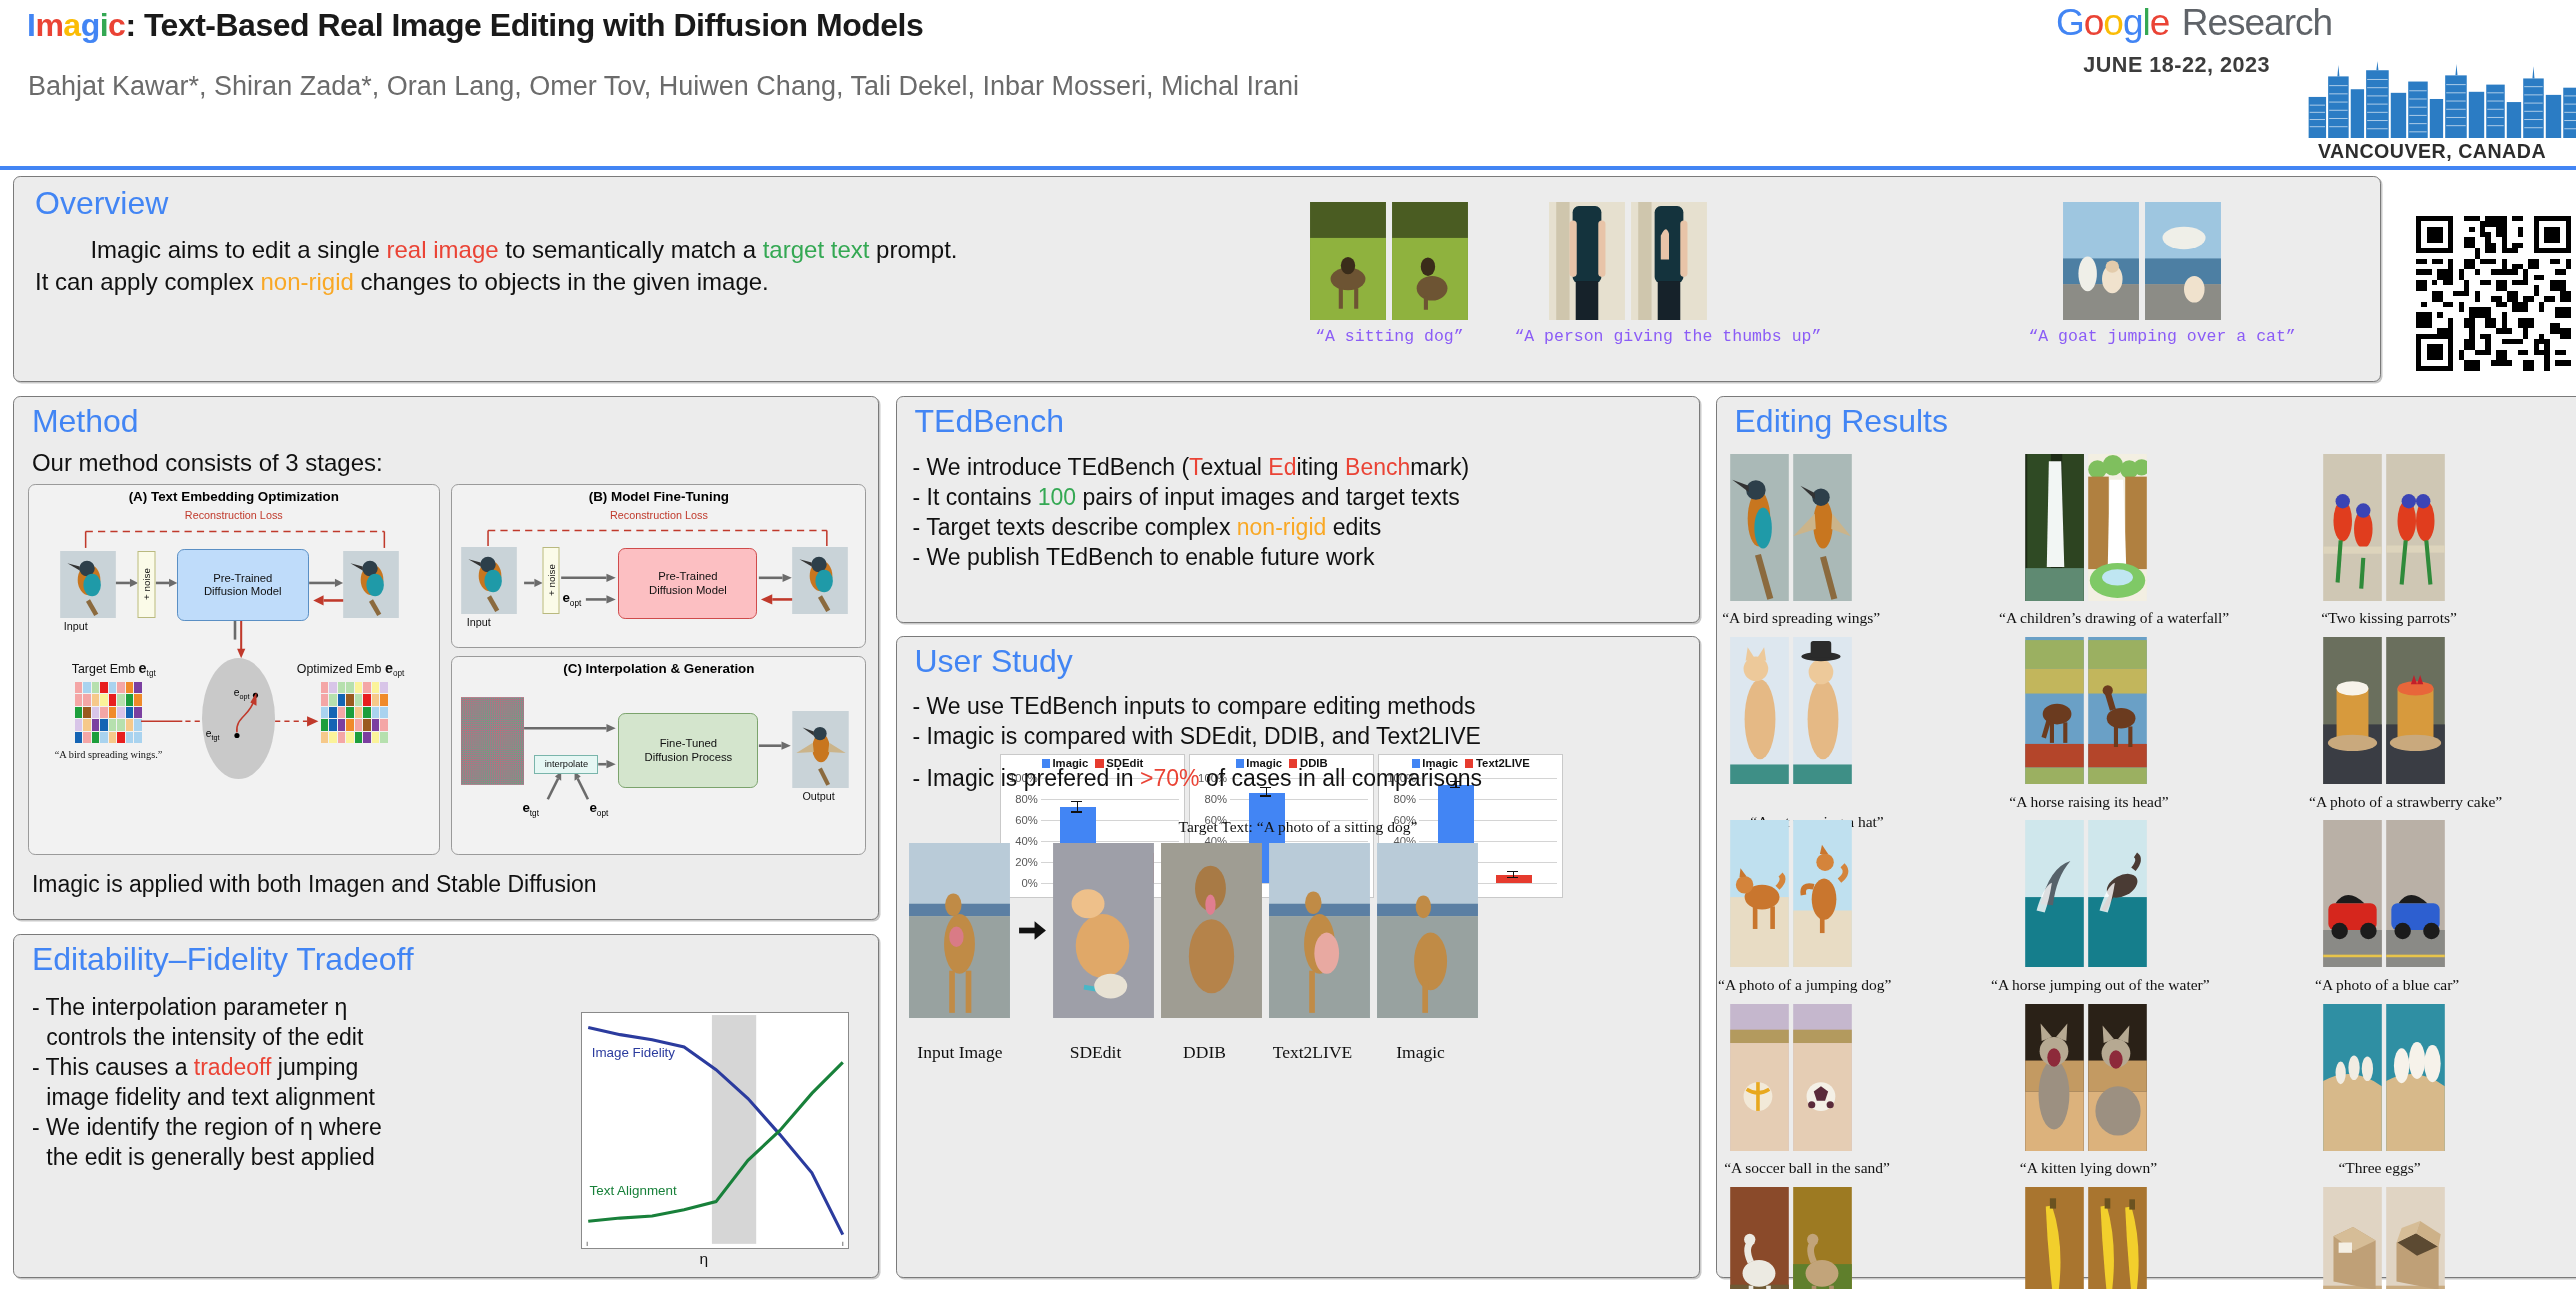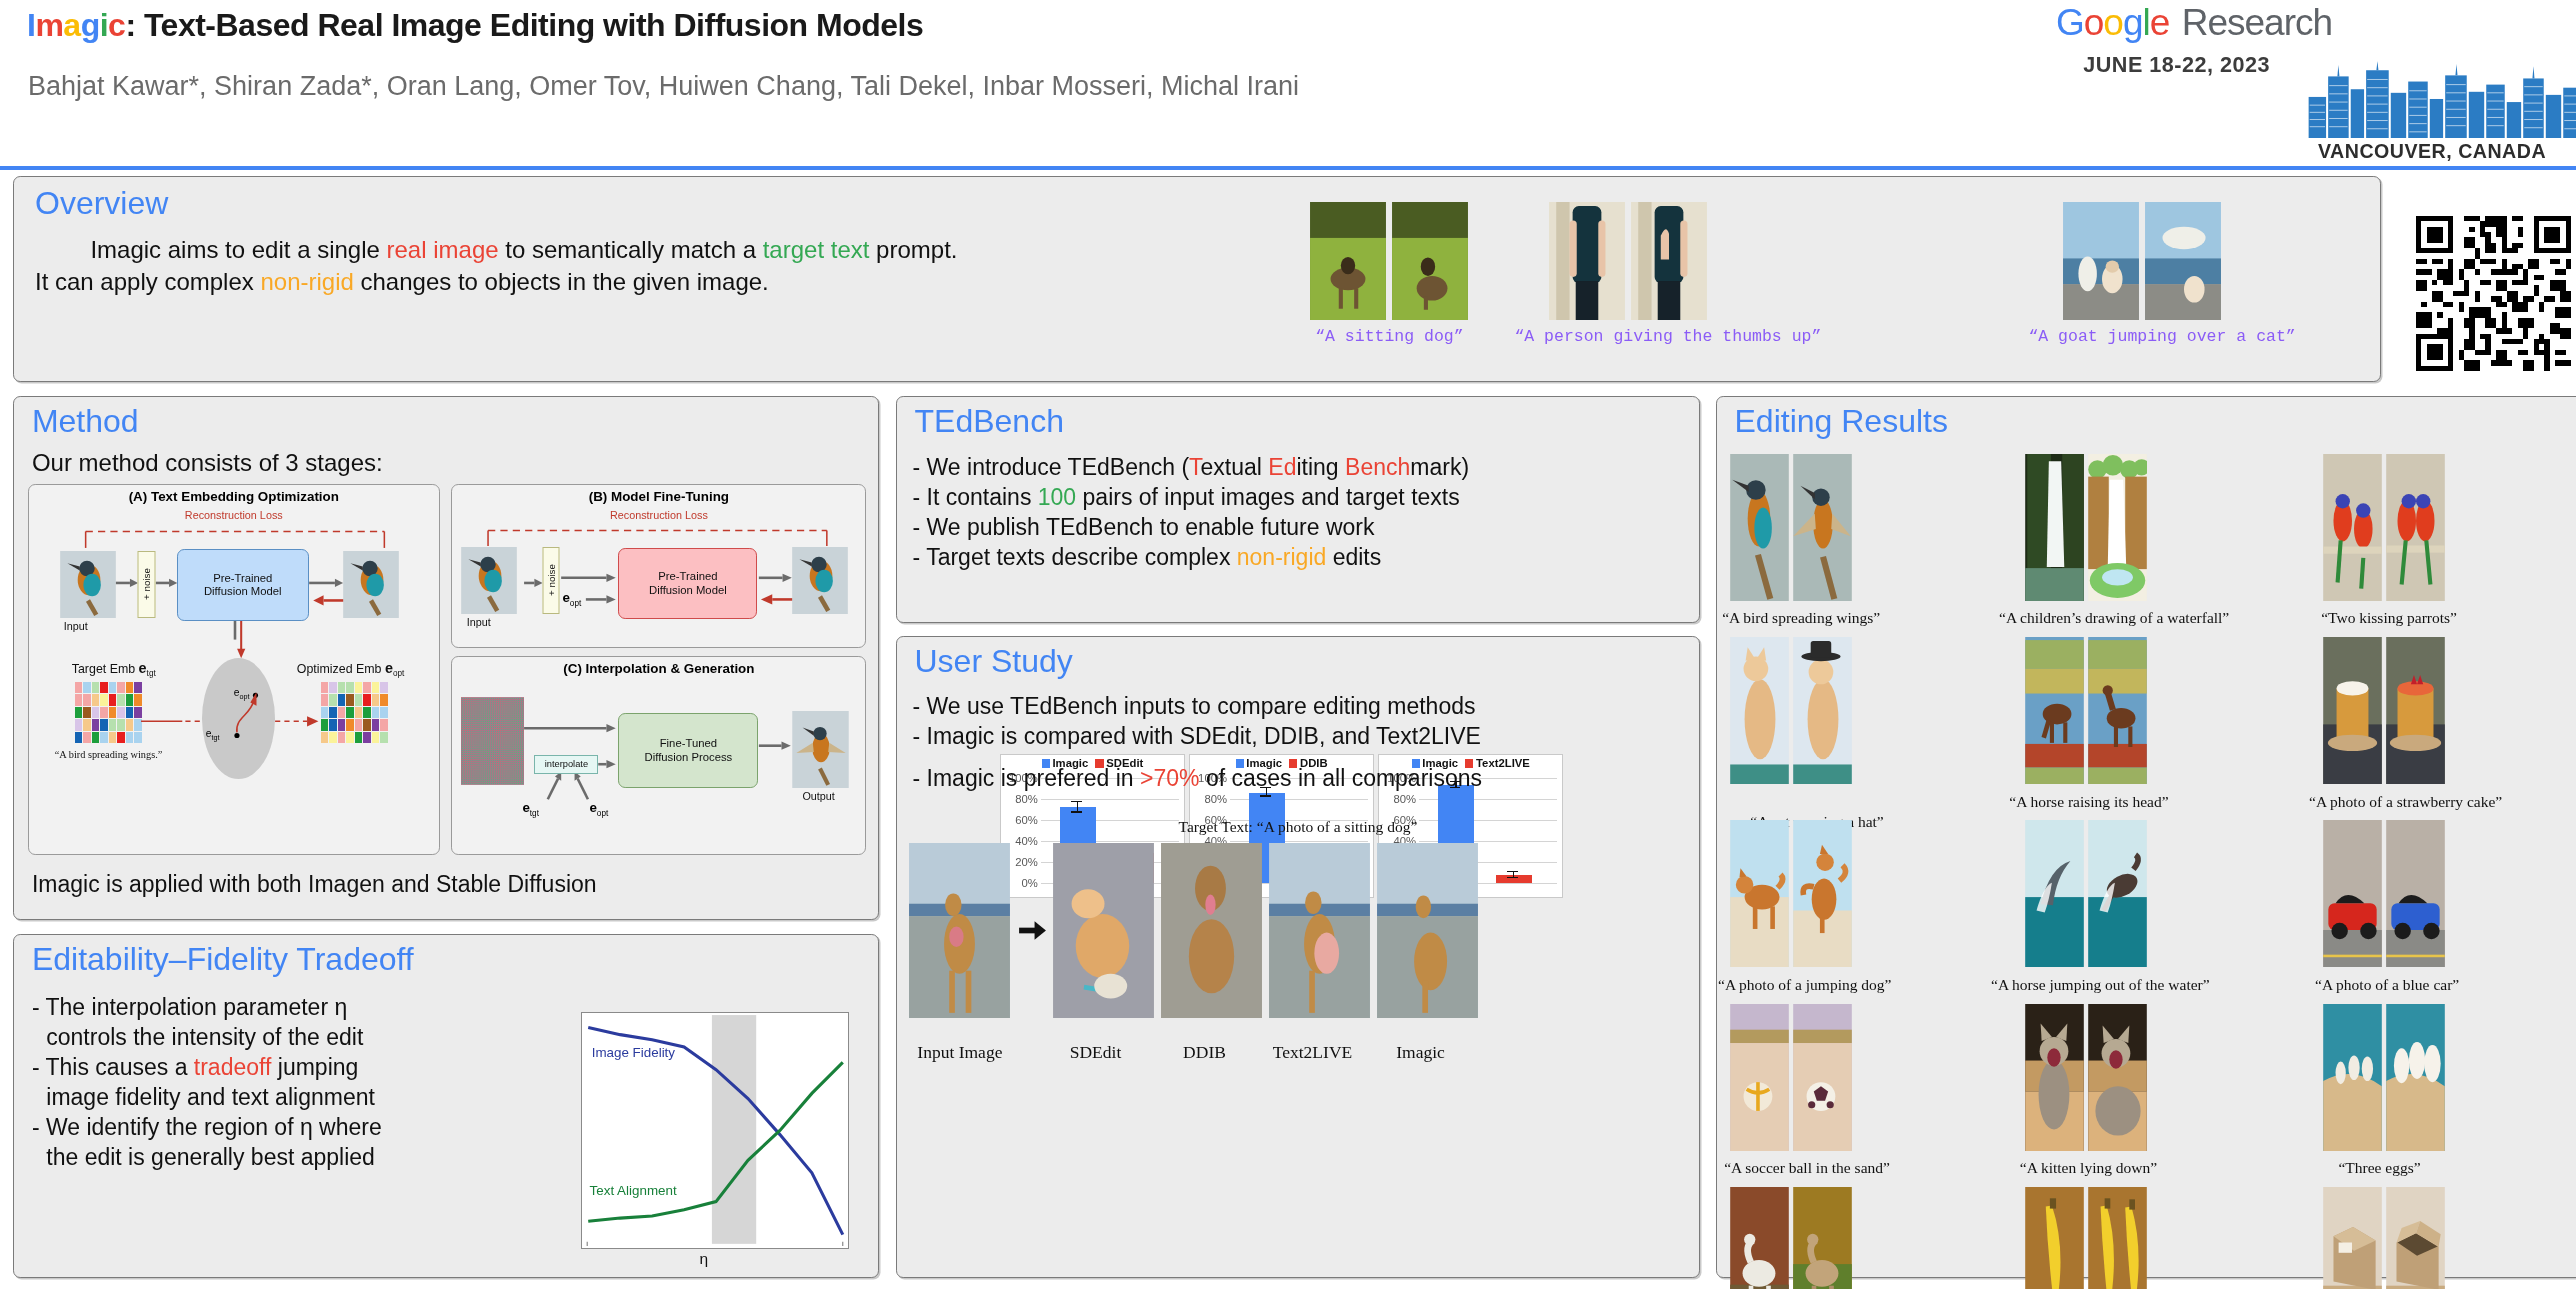--- a/index.html
+++ b/index.html
@@ -639,24 +639,24 @@
 
   <div class="panel" id="tedbench">
     <div class="sec-head" id="tb-title">TEdBench</div>
     <div id="tb-list">
       <div>
         <span>- We introduce TEdBench (</span><span class="red">T</span><span>extual </span><span class="red">Ed</span><span>iting </span><span class="red">Bench</span><span>mark)</span>
       </div>
       <div>
         <span>- It contains </span><span class="green">100</span><span> pairs of input images and target texts</span>
       </div>
-      <div>- We publish TEdBench to enable future work</div>
       <div>
         <span>- Target texts describe complex </span><span class="orange">non-rigid</span><span> edits</span>
       </div>
+      <div>- We publish TEdBench to enable future work</div>
     </div>
   </div>
 
   <div class="panel" id="userstudy">
     <div class="sec-head" id="us-title">User Study</div>
     <div id="us-list">
       <div>- We use TEdBench inputs to compare editing methods</div>
       <div>- Imagic is compared with SDEdit, DDIB, and Text2LIVE</div>
     </div>
 

